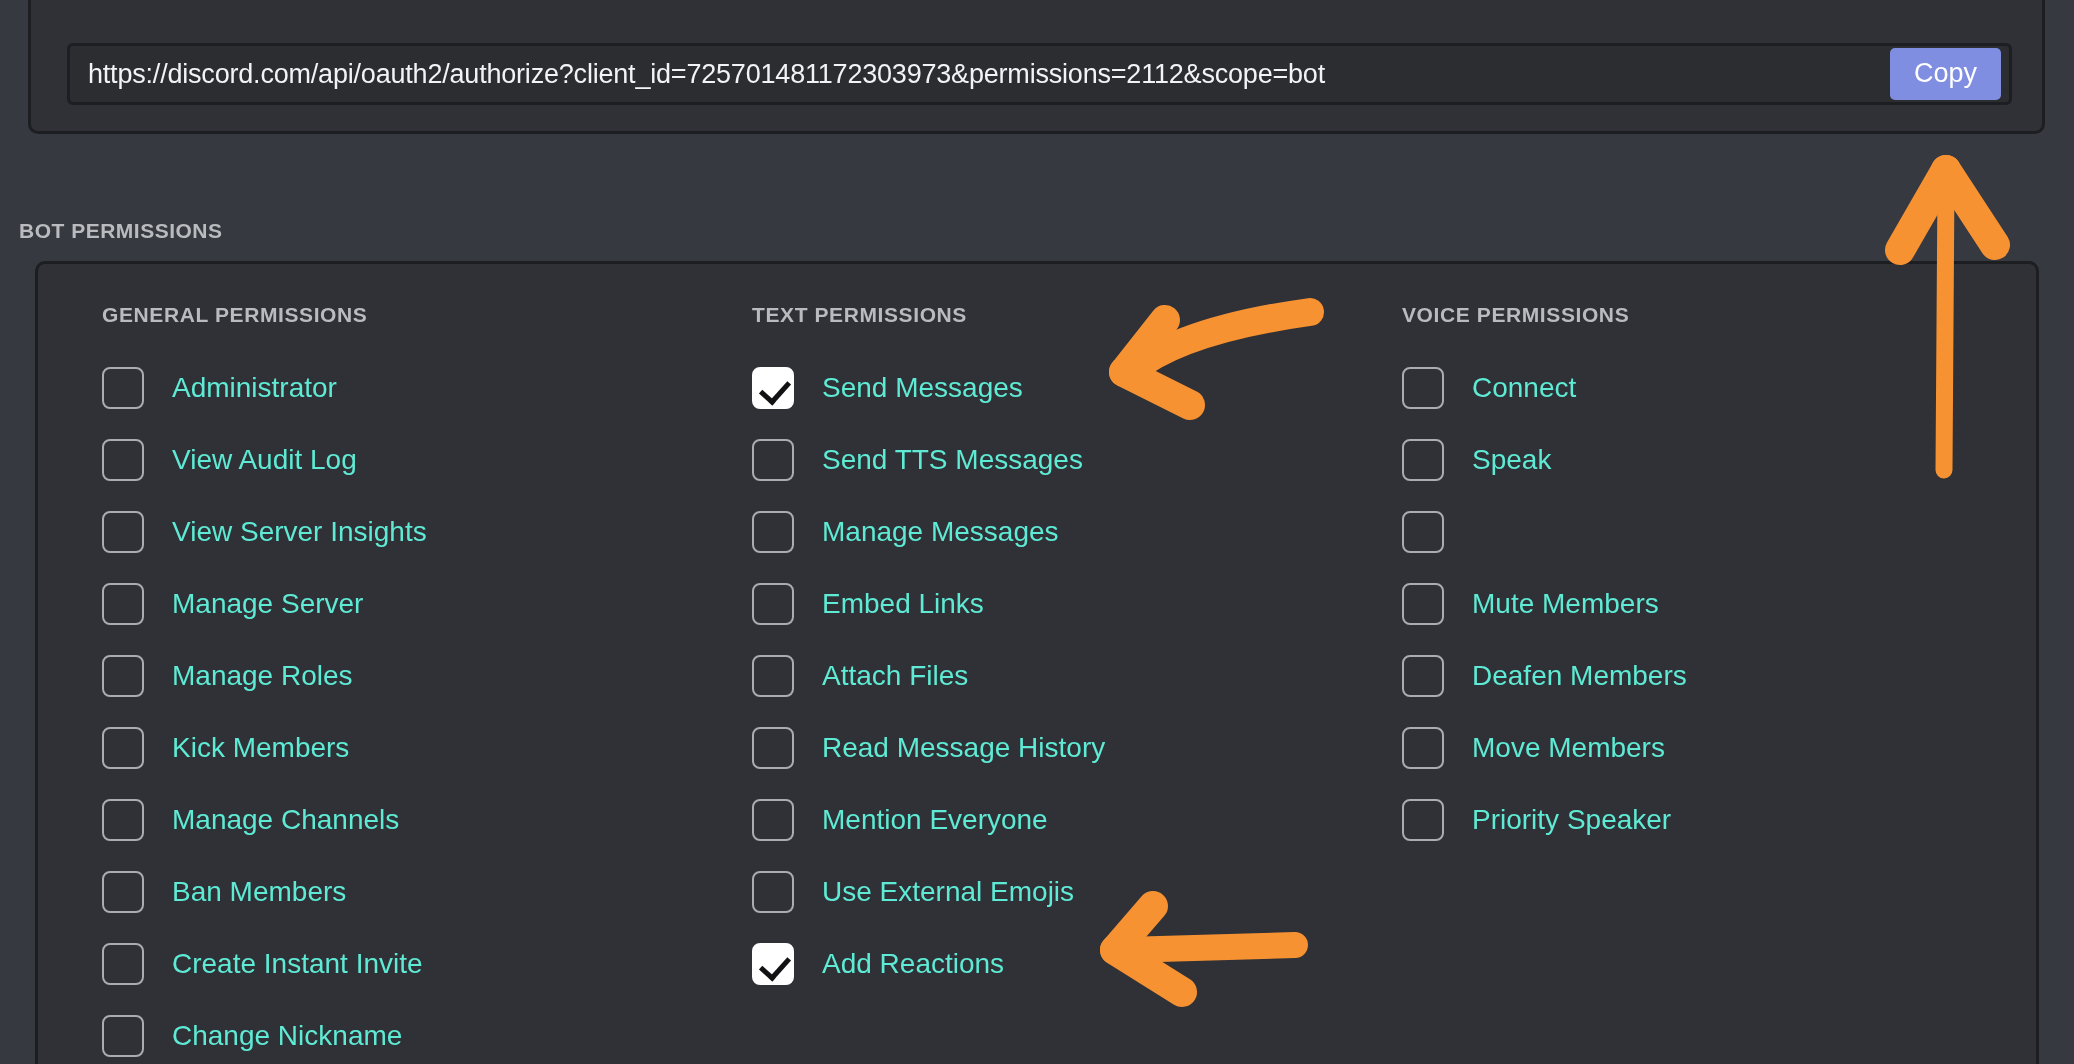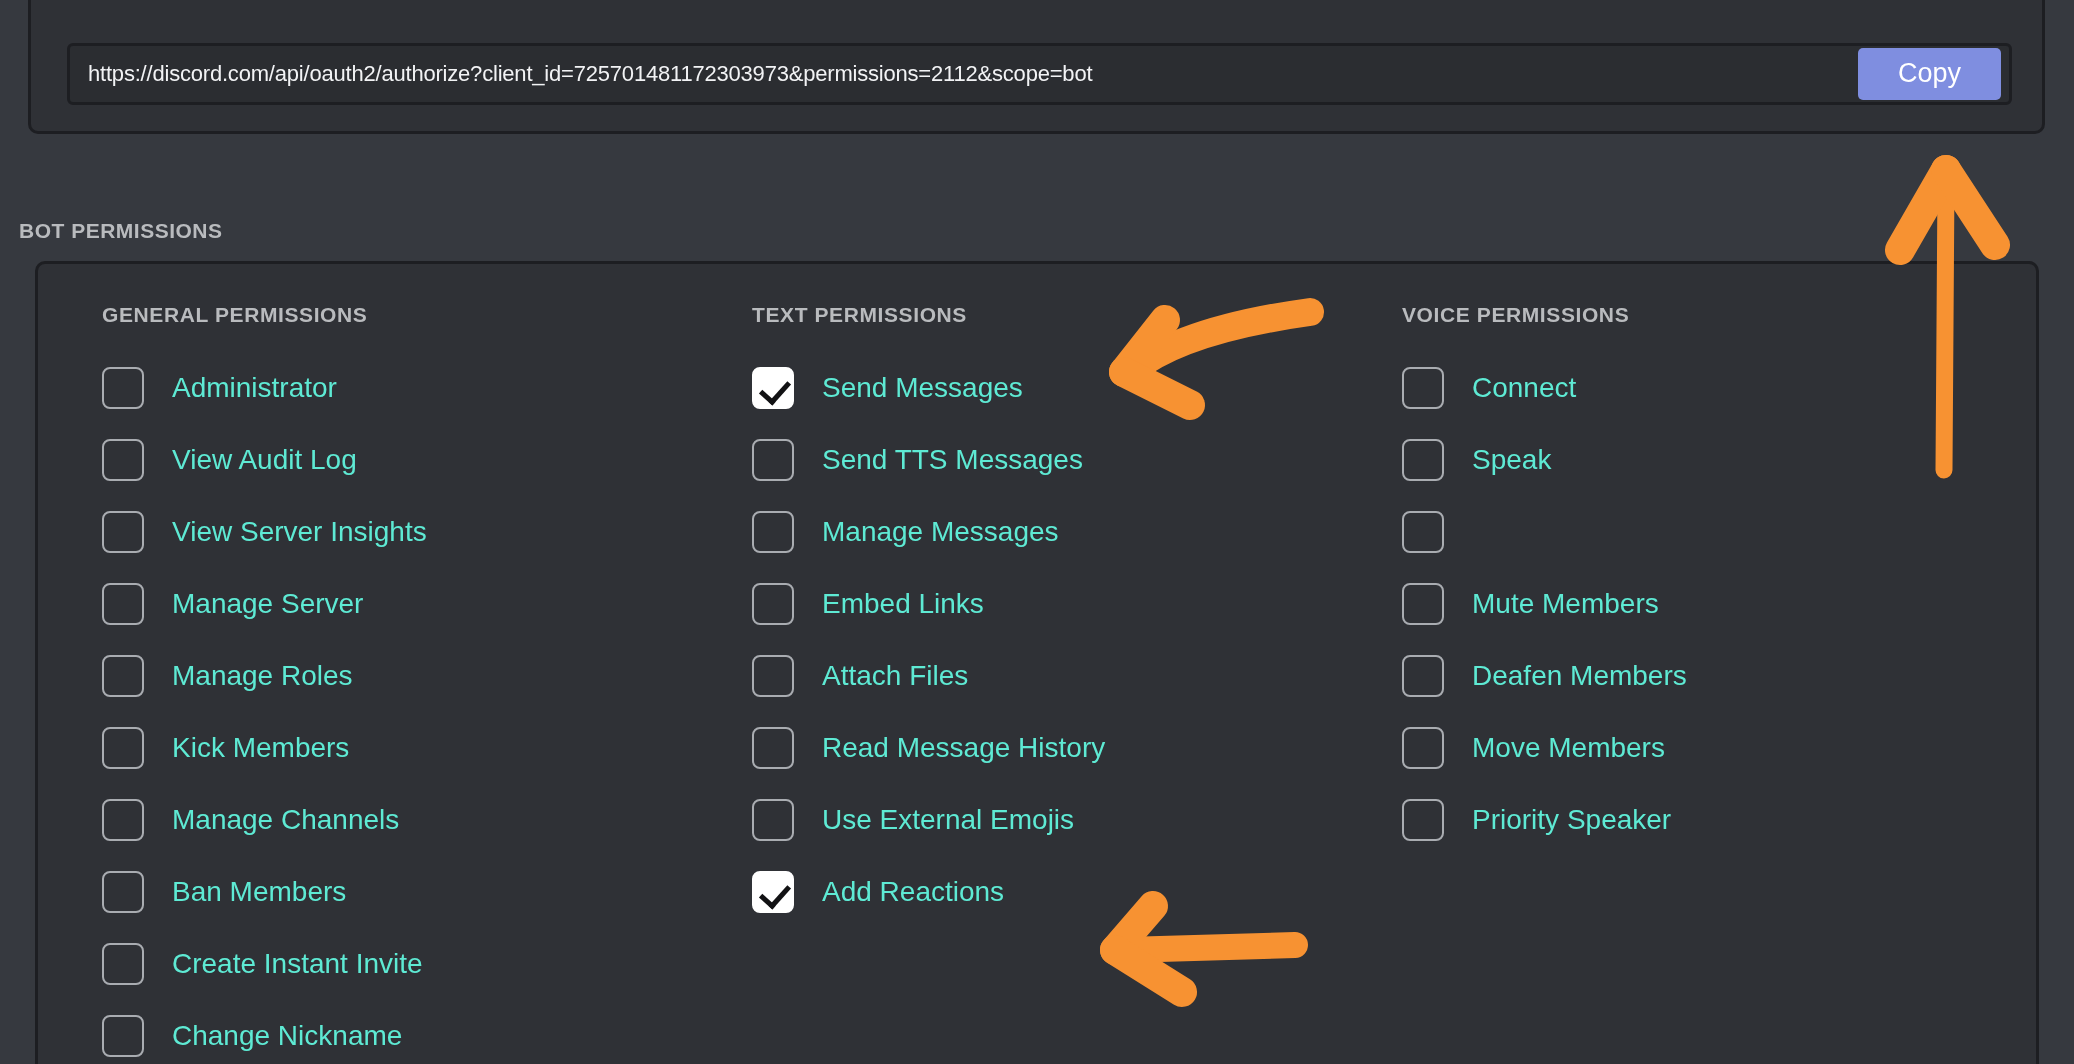--- a/index.html
+++ b/index.html
@@ -48,36 +48,36 @@
     border: 3px solid #1d1e22;
     border-radius: 6px;
     display: flex;
     align-items: center;
     justify-content: space-between;
     padding: 0 8px 0 18px;
   }
 
   #url-text {
     color: #f2f3f5;
-    font-size: 22px;
+    font-size: 27px;
     letter-spacing: -0.2px;
     white-space: nowrap;
     overflow: hidden;
     text-overflow: clip;
     flex: 1;
   }
 
   #copy-button {
     flex: 0 0 auto;
     background: #7f8ee0;
     color: #ffffff;
     font-size: 27px;
     border: none;
     border-radius: 5px;
-    padding: 9px 40px;
+    padding: 9px 24px;
     cursor: pointer;
     font-family: inherit;
     line-height: 1.25;
   }
 
   
   #bot-permissions-label {
     position: absolute;
     left: 19px;
     top: 219px;
@@ -250,20 +250,24 @@
           <div class="perm-row">
             <span class="checkbox"></span>
             <span class="perm-label">Attach Files</span>
           </div>
           <div class="perm-row">
             <span class="checkbox"></span>
             <span class="perm-label">Read Message History</span>
           </div>
           <div class="perm-row">
             <span class="checkbox"></span>
+            <span class="perm-label">Mention Everyone</span>
+          </div>
+          <div class="perm-row">
+            <span class="checkbox"></span>
             <span class="perm-label">Use External Emojis</span>
           </div>
           <div class="perm-row">
             <span class="checkbox checked"></span>
             <span class="perm-label">Add Reactions</span>
           </div>
         </div>
         <div class="perm-column">
           <div class="column-title">VOICE PERMISSIONS</div>
           <div class="perm-row">

